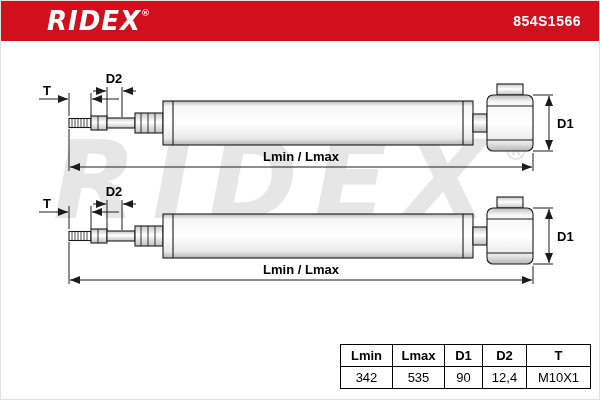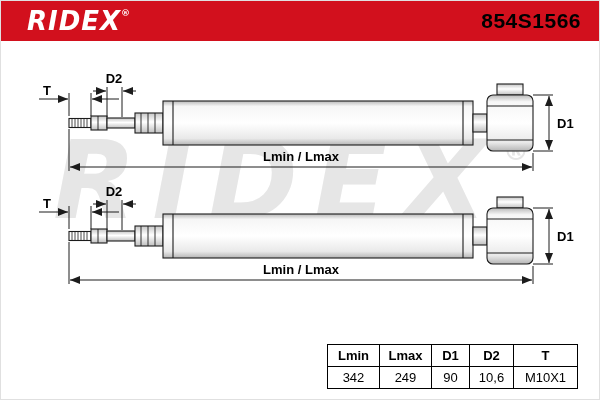--- a/index.html
+++ b/index.html
@@ -16,42 +16,42 @@
   
   .topbar{
     position:absolute;top:0;left:0;right:0;height:40px;
     background:var(--brand_red);
     display:flex;align-items:center;justify-content:space-between;
     padding:0 18px 0 26px;z-index:4;
   }
   .logo{
     color:#fff;font-family:"DejaVu Sans",sans-serif;
     font-style:italic;font-weight:bold;font-size:26px;
-    letter-spacing:1px;line-height:1;
+    letter-spacing:1px;line-height:1;margin-left:20px;
   }
   .logo sup{font-size:9px;font-style:normal;vertical-align:14px;letter-spacing:0;}
   .partno{
-    color:#000000;font-family:"Liberation Sans",sans-serif;
-    font-weight:bold;font-size:21px;letter-spacing:.5px;
+    color:#ffffff;font-family:"Liberation Sans",sans-serif;
+    font-weight:bold;font-size:14px;letter-spacing:.5px;
   }
   
   .watermark{
     position:absolute;left:52px;top:126px;z-index:1;
     color:var(--watermark_gray);
     font-family:"DejaVu Sans",sans-serif;
     font-style:italic;font-weight:bold;font-size:108px;
     letter-spacing:16px;line-height:1;white-space:nowrap;
     user-select:none;
   }
   .watermark sup{font-size:26px;vertical-align:58px;letter-spacing:0;}
   
   .drawing{position:absolute;top:40px;left:0;z-index:2;}
   
   .specs{
-    position:absolute;right:21px;bottom:10px;z-index:3;
+    position:absolute;right:8px;bottom:10px;z-index:3;
     border-collapse:collapse;background:#fff;
     font-family:"Liberation Sans",sans-serif;font-size:13px;
   }
   .specs th,.specs td{
     border:1px solid #000;text-align:center;padding:3px 8px;
   }
   .specs th{font-weight:bold;}
   .col-lmin,.col-lmax{min-width:52px;}
   .col-d1{min-width:38px;}
   .col-d2{min-width:44px;}
@@ -144,21 +144,21 @@
         <th class="col-lmin">Lmin</th>
         <th class="col-lmax">Lmax</th>
         <th class="col-d1">D1</th>
         <th class="col-d2">D2</th>
         <th class="col-t">T</th>
       </tr>
     </thead>
     <tbody>
       <tr>
         <td>342</td>
-        <td>249</td>
+        <td>535</td>
         <td>90</td>
-        <td>10,6</td>
+        <td>12,4</td>
         <td>M10X1</td>
       </tr>
     </tbody>
   </table>
 
 </div>
 
 </body></html>

